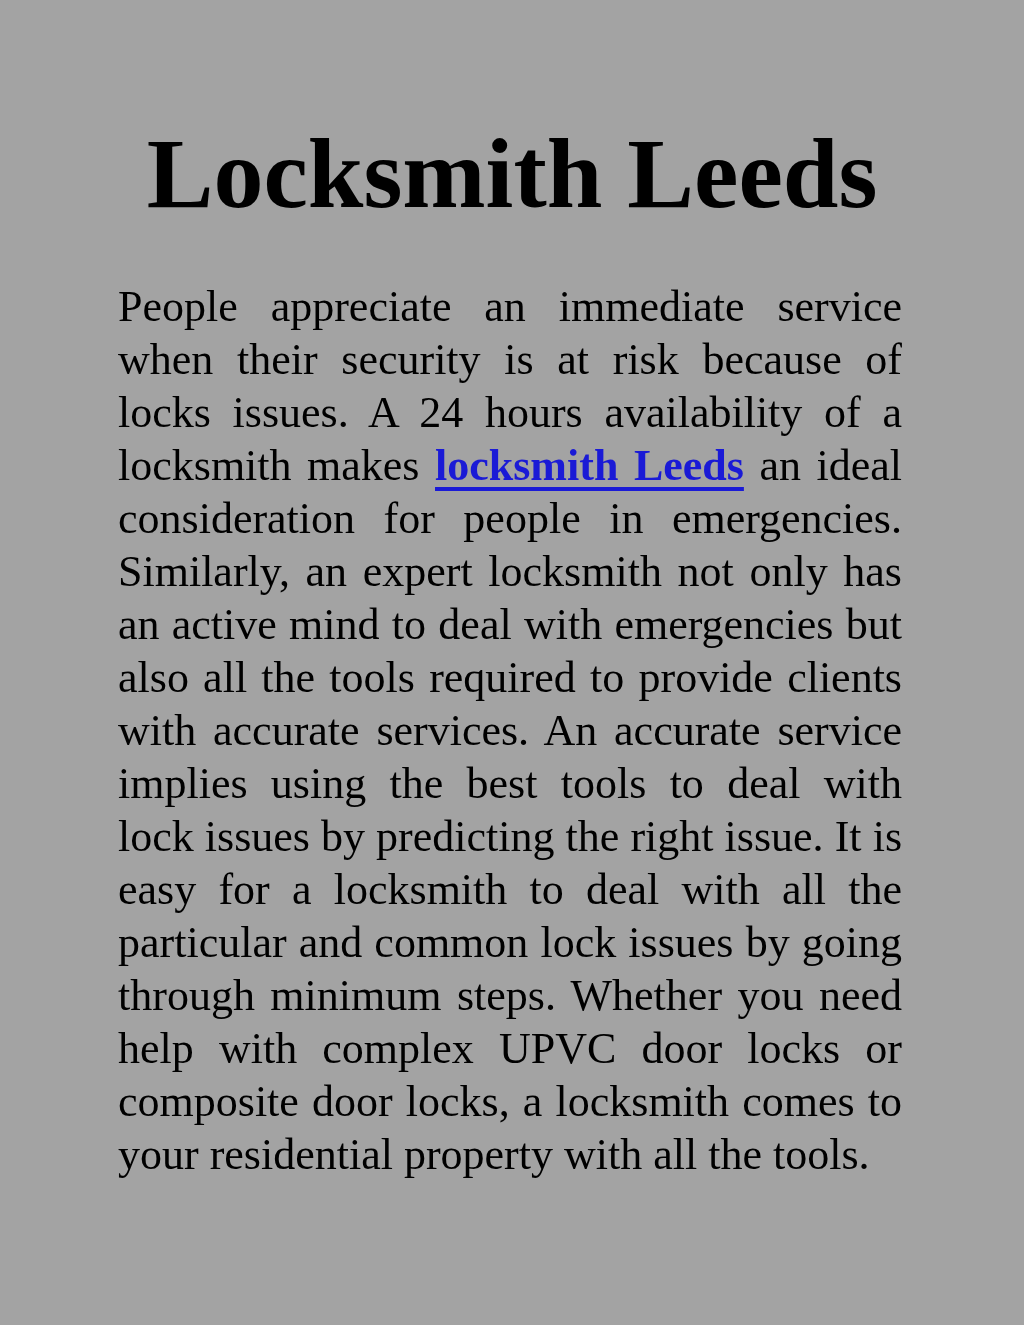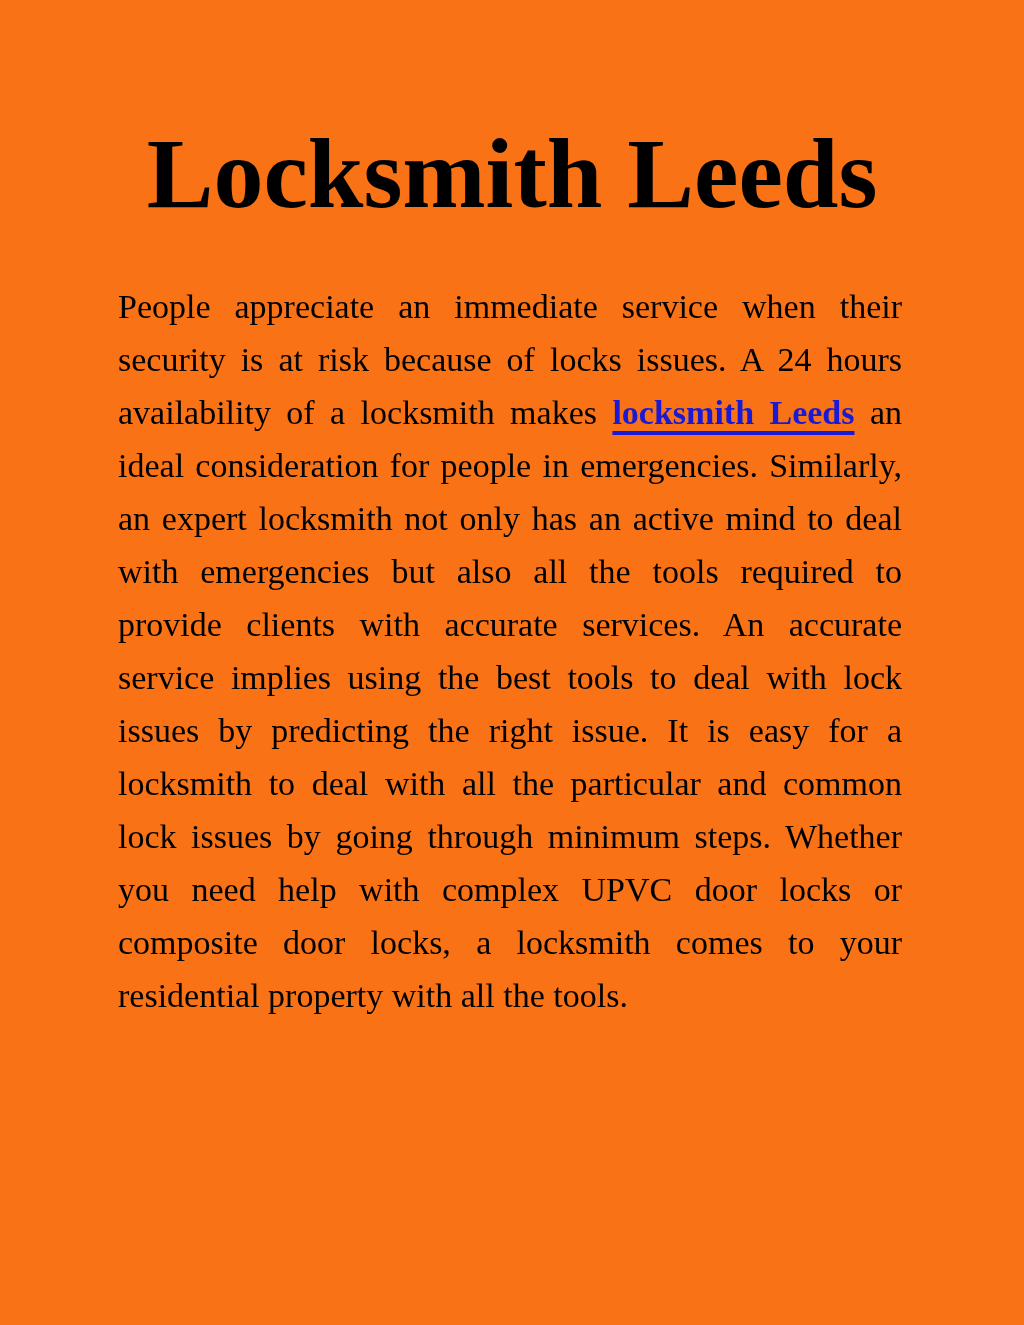--- a/index.html
+++ b/index.html
@@ -4,21 +4,21 @@
 <style>
   html, body {
     margin: 0;
     padding: 0;
     background: #ffffff;
   }
   .page {
     position: relative;
     width: 1024px;
     height: 1325px;
-    background: #f97316;
+    background: #a3a3a3;
     box-sizing: border-box;
     padding-top: 124px;
     overflow: hidden;
     font-family: "Liberation Serif", serif;
     color: #000000;
   }
   .title {
     margin: 0;
     padding: 0;
     text-align: center;
@@ -26,21 +26,21 @@
     font-weight: 700;
     font-size: 100px;
     line-height: 1.0;
     color: #000000;
     letter-spacing: 0;
   }
   .body-text {
     width: 784px;
     margin: 56px 4px 0 118px;
     font-family: "Liberation Serif", serif;
-    font-size: 34px;
+    font-size: 44px;
     line-height: 53px;
     text-align: justify;
     color: #000000;
   }
   .inline-link {
     color: #1a1ad6;
     font-weight: 700;
     text-decoration: underline;
     text-decoration-color: #1a1ad6;
     text-decoration-thickness: 4px;

